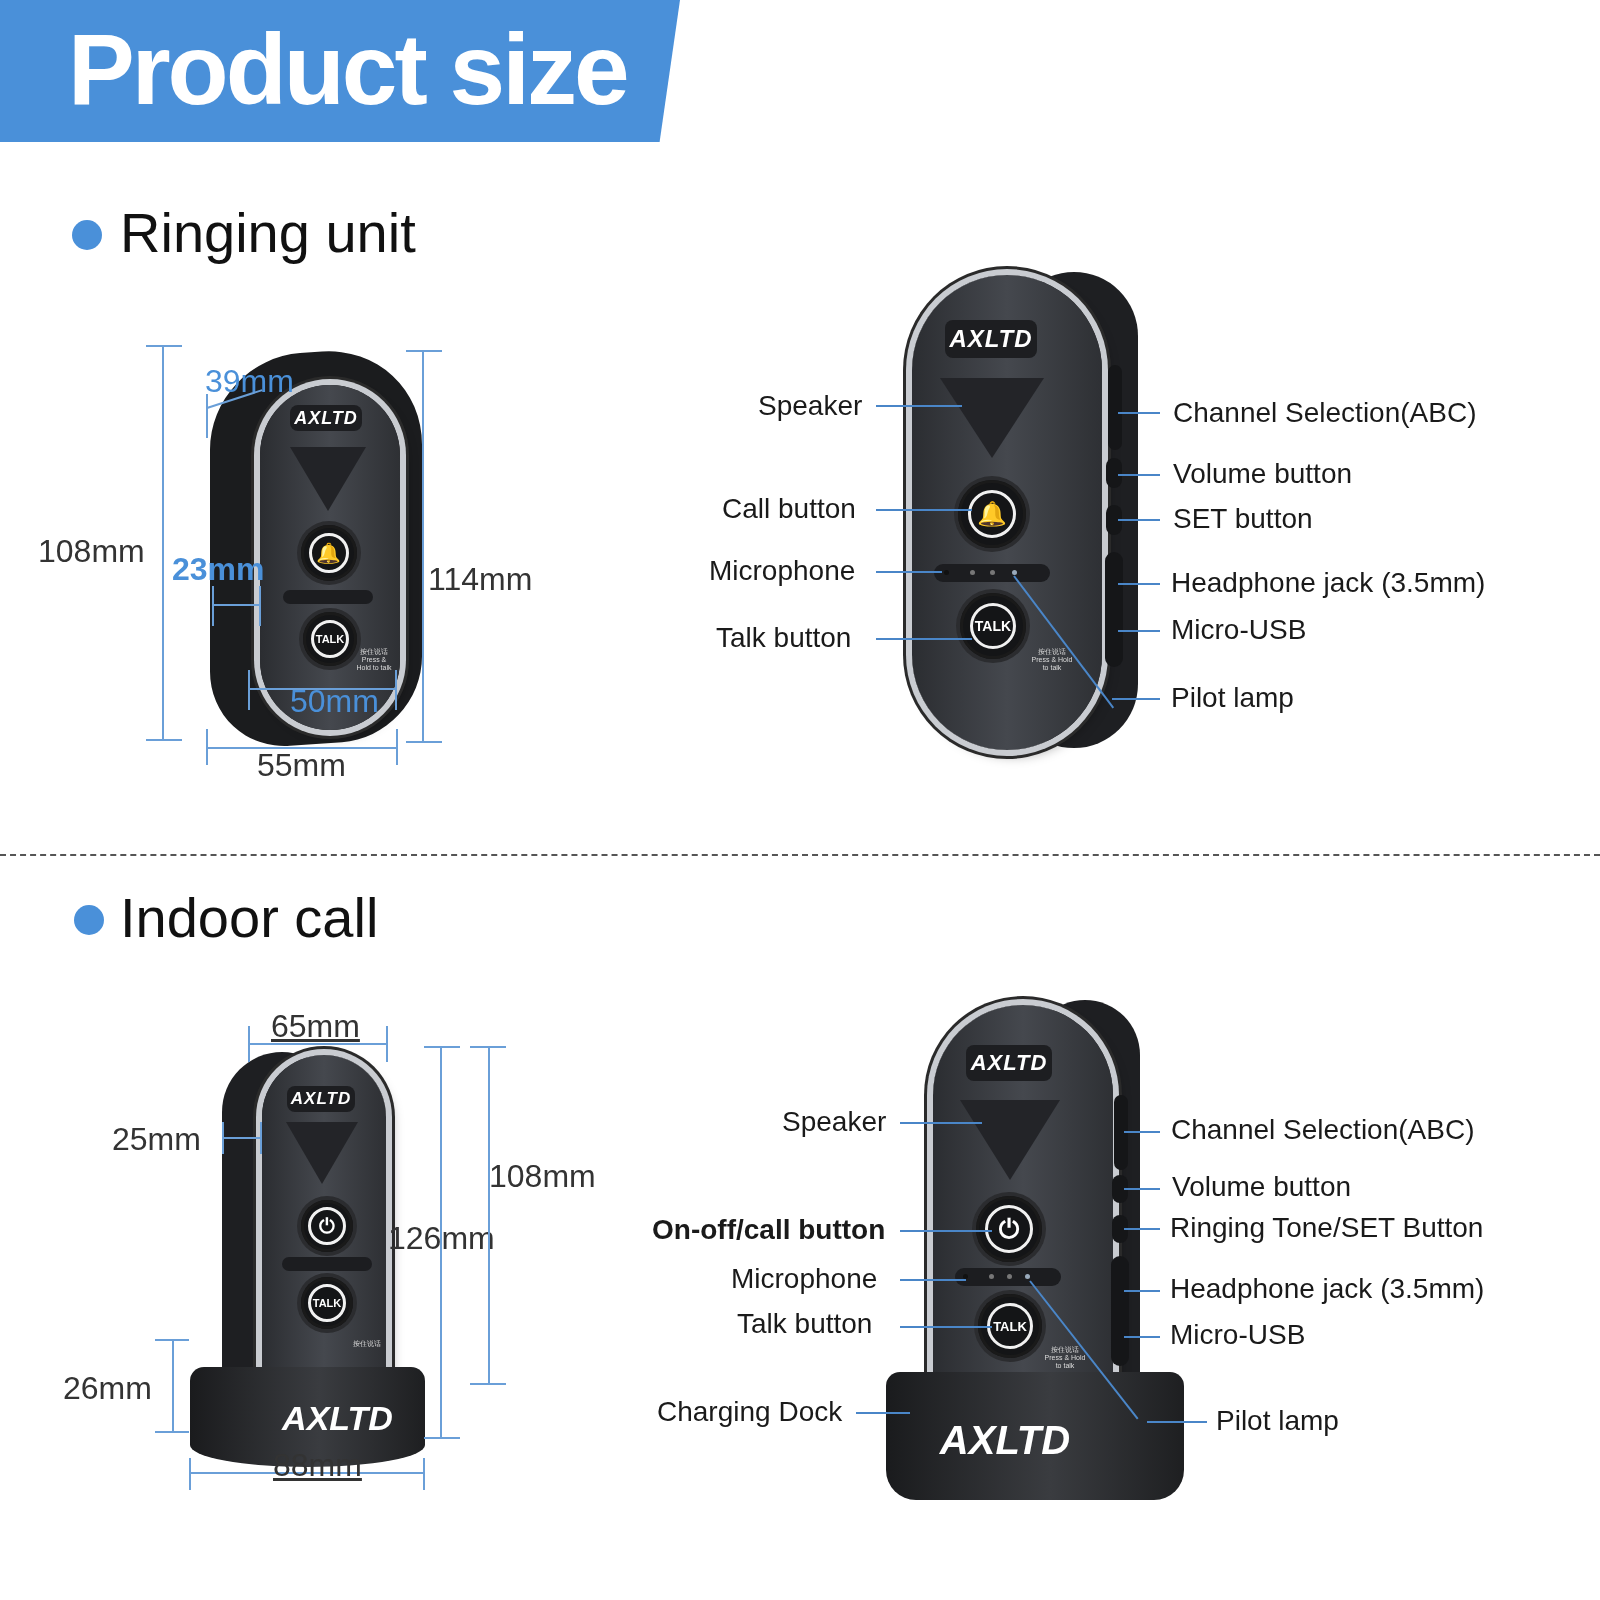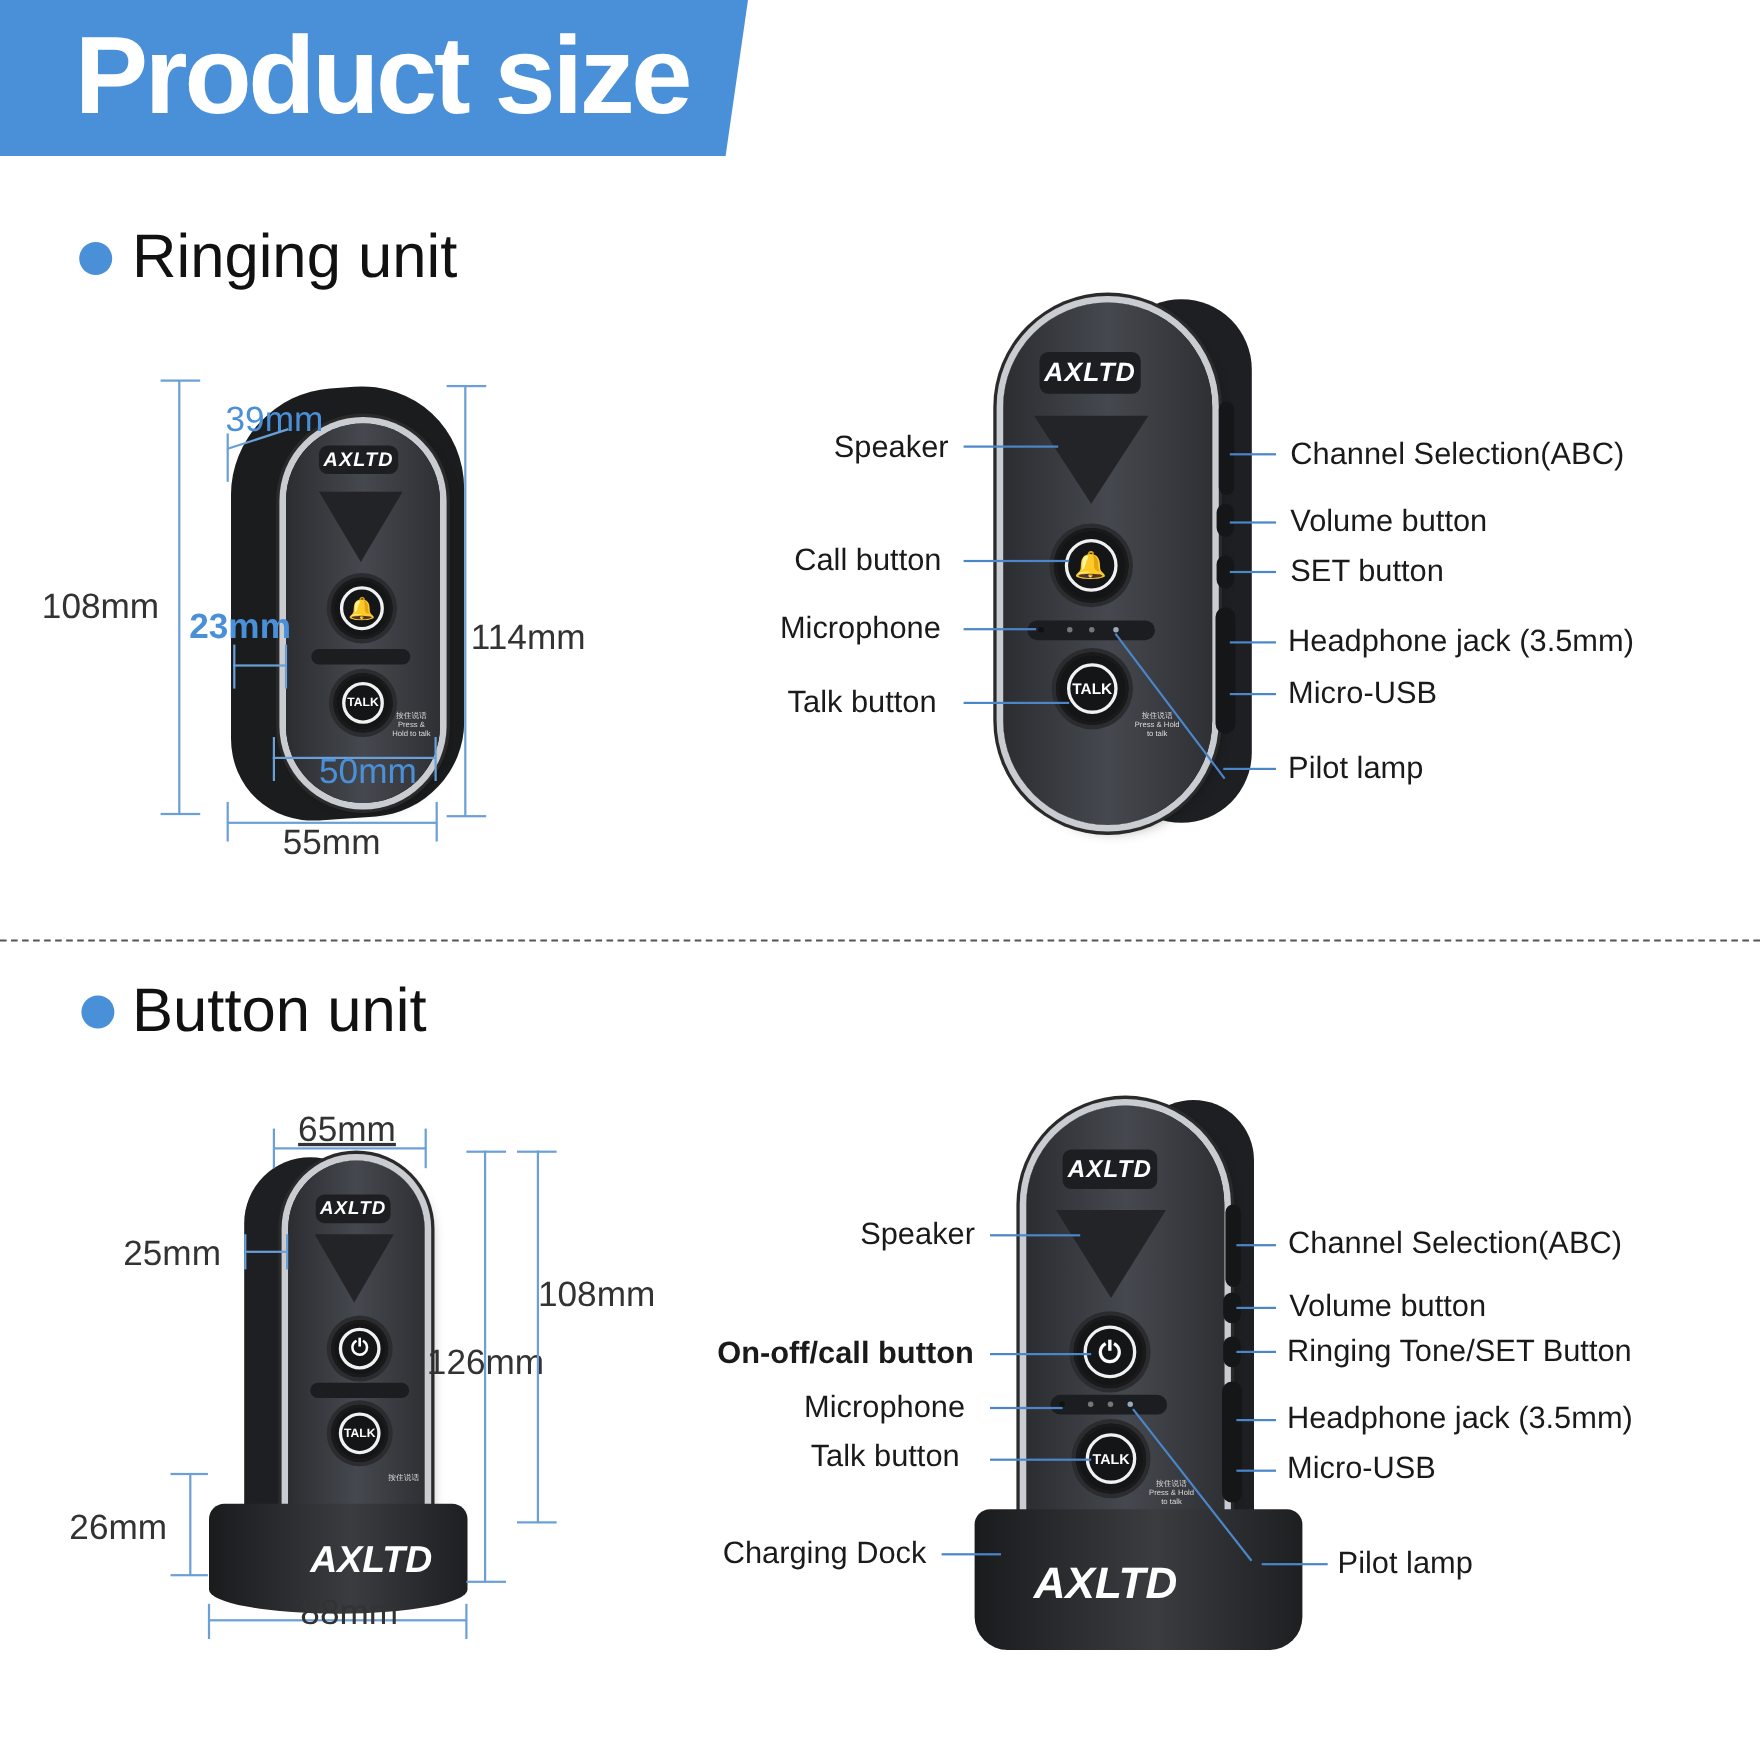--- a/index.html
+++ b/index.html
@@ -140,21 +140,21 @@
   <div class="abs lead" style="left:1118px;top:630px;width:42px;"></div>
   <div class="abs label" style="left:1171px;top:614px;">Micro-USB</div>
   <div class="abs lead" style="left:1014px;top:575px;width:165px;transform:rotate(53deg);transform-origin:left;"></div>
   <div class="abs lead" style="left:1112px;top:698px;width:48px;"></div>
   <div class="abs label" style="left:1171px;top:682px;">Pilot lamp</div>
 </div>
 
 <div class="abs divider"></div>
 
 <div class="abs bullet" style="left:74px;top:905px;"></div>
-<div class="abs section-head" style="left:120px;top:888px;">Button unit</div>
+<div class="abs section-head" style="left:120px;top:888px;">Indoor call</div>
 
 <div>
   <div class="abs dev-side" style="left:222px;top:1052px;width:120px;height:320px;border-radius:60px 60px 0 0;"></div>
   <div class="abs dev-body" style="left:262px;top:1055px;width:124px;height:318px;border-radius:62px 62px 0 0;"></div>
   <div class="abs logo-plate" style="left:287px;top:1086px;width:68px;height:26px;font-size:17px;line-height:26px;">AXLTD</div>
   <div class="abs" style="left:286px;top:1122px;width:0;height:0;border-left:36px solid transparent;border-right:36px solid transparent;border-top:62px solid #232428;"></div>
   <div class="abs btn-round" style="left:301px;top:1200px;width:52px;height:52px;">
     <div class="btn-ring" style="margin:7px;width:38px;height:38px;font-size:20px;">⏻</div>
   </div>
   <div class="abs mic-strip" style="left:282px;top:1257px;width:90px;height:14px;"></div>
@@ -189,21 +189,21 @@
   <div class="abs dim" style="left:489px;top:1158px;">108mm</div>
 
   <div class="abs dline" style="left:172px;top:1340px;width:2px;height:92px;"></div>
   <div class="abs dline" style="left:155px;top:1339px;width:34px;height:2px;"></div>
   <div class="abs dline" style="left:155px;top:1431px;width:34px;height:2px;"></div>
   <div class="abs dim" style="left:63px;top:1370px;">26mm</div>
 
   <div class="abs dline" style="left:190px;top:1472px;width:234px;height:2px;"></div>
   <div class="abs dline" style="left:189px;top:1458px;width:2px;height:32px;"></div>
   <div class="abs dline" style="left:423px;top:1458px;width:2px;height:32px;"></div>
-  <div class="abs dim" style="left:273px;top:1447px;">88mm</div>
+  <div class="abs dim" style="left:273px;top:1447px;text-decoration:underline;">88mm</div>
 </div>
 
 <div>
   <div class="abs dev-side" style="left:1030px;top:1000px;width:110px;height:400px;border-radius:80px 80px 0 0;"></div>
   <div class="abs dev-body" style="left:933px;top:1005px;width:180px;height:395px;border-radius:90px 90px 0 0;"></div>
   <div class="abs logo-plate" style="left:966px;top:1045px;width:86px;height:36px;font-size:22px;line-height:36px;">AXLTD</div>
   <div class="abs" style="left:960px;top:1100px;width:0;height:0;border-left:50px solid transparent;border-right:50px solid transparent;border-top:80px solid #232428;"></div>
   <div class="abs btn-round" style="left:976px;top:1196px;width:66px;height:66px;">
     <div class="btn-ring" style="margin:9px;width:48px;height:48px;font-size:26px;">⏻</div>
   </div>

